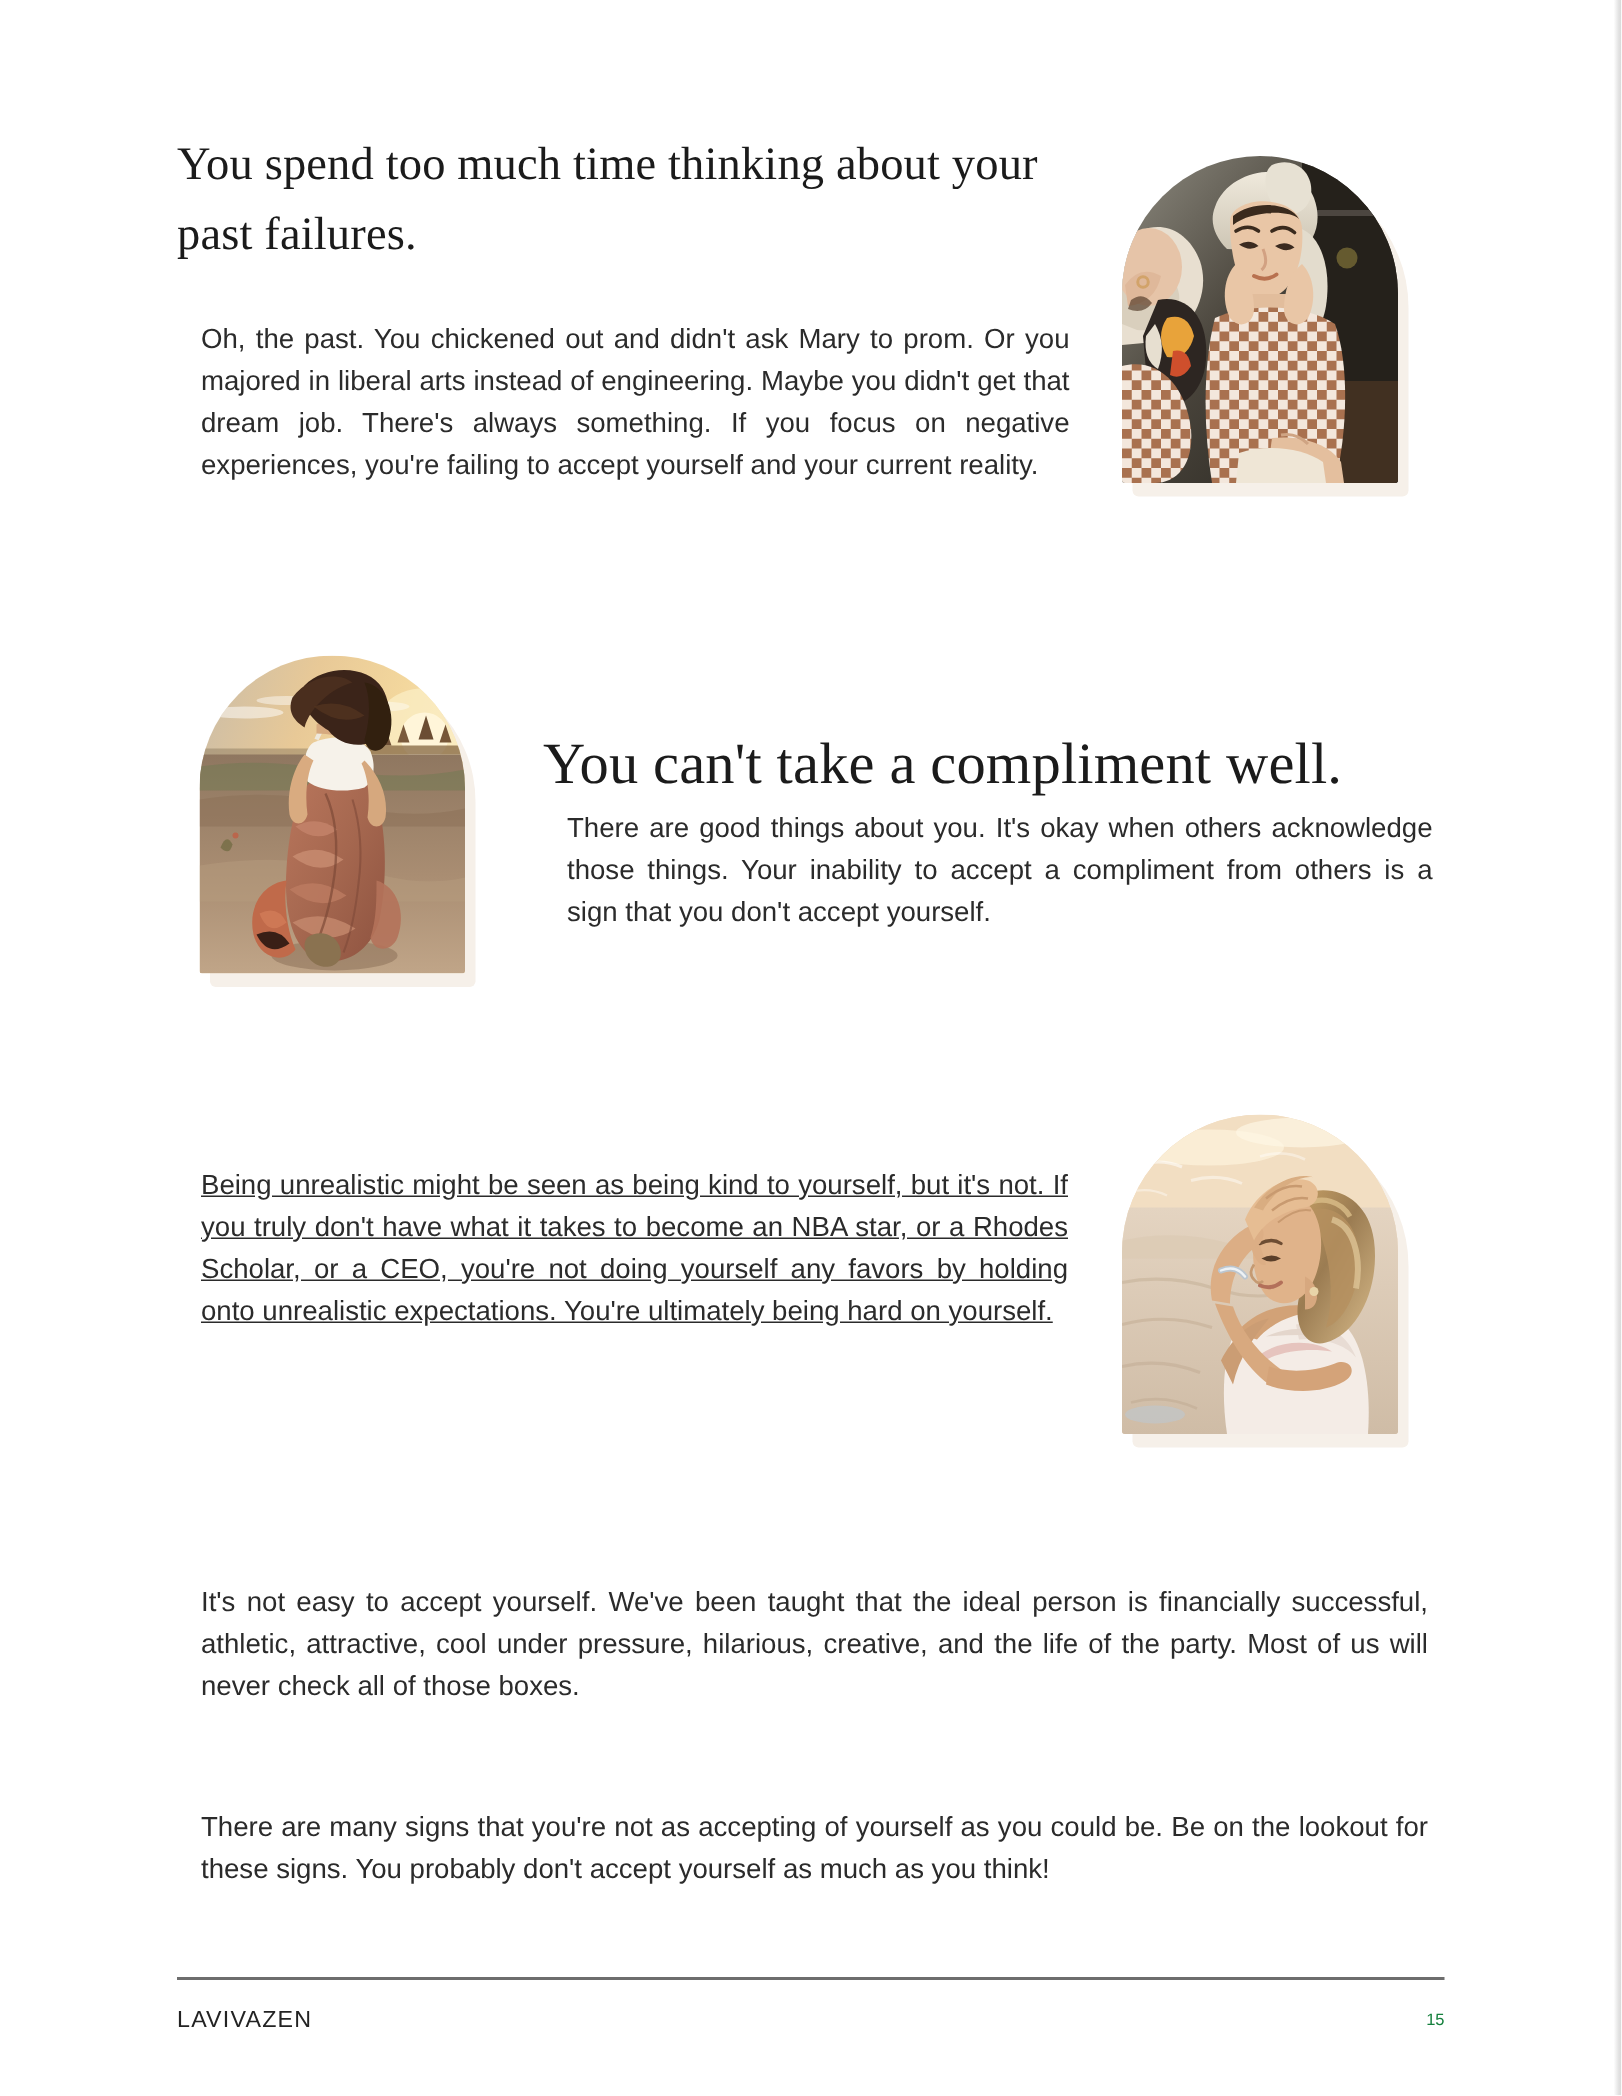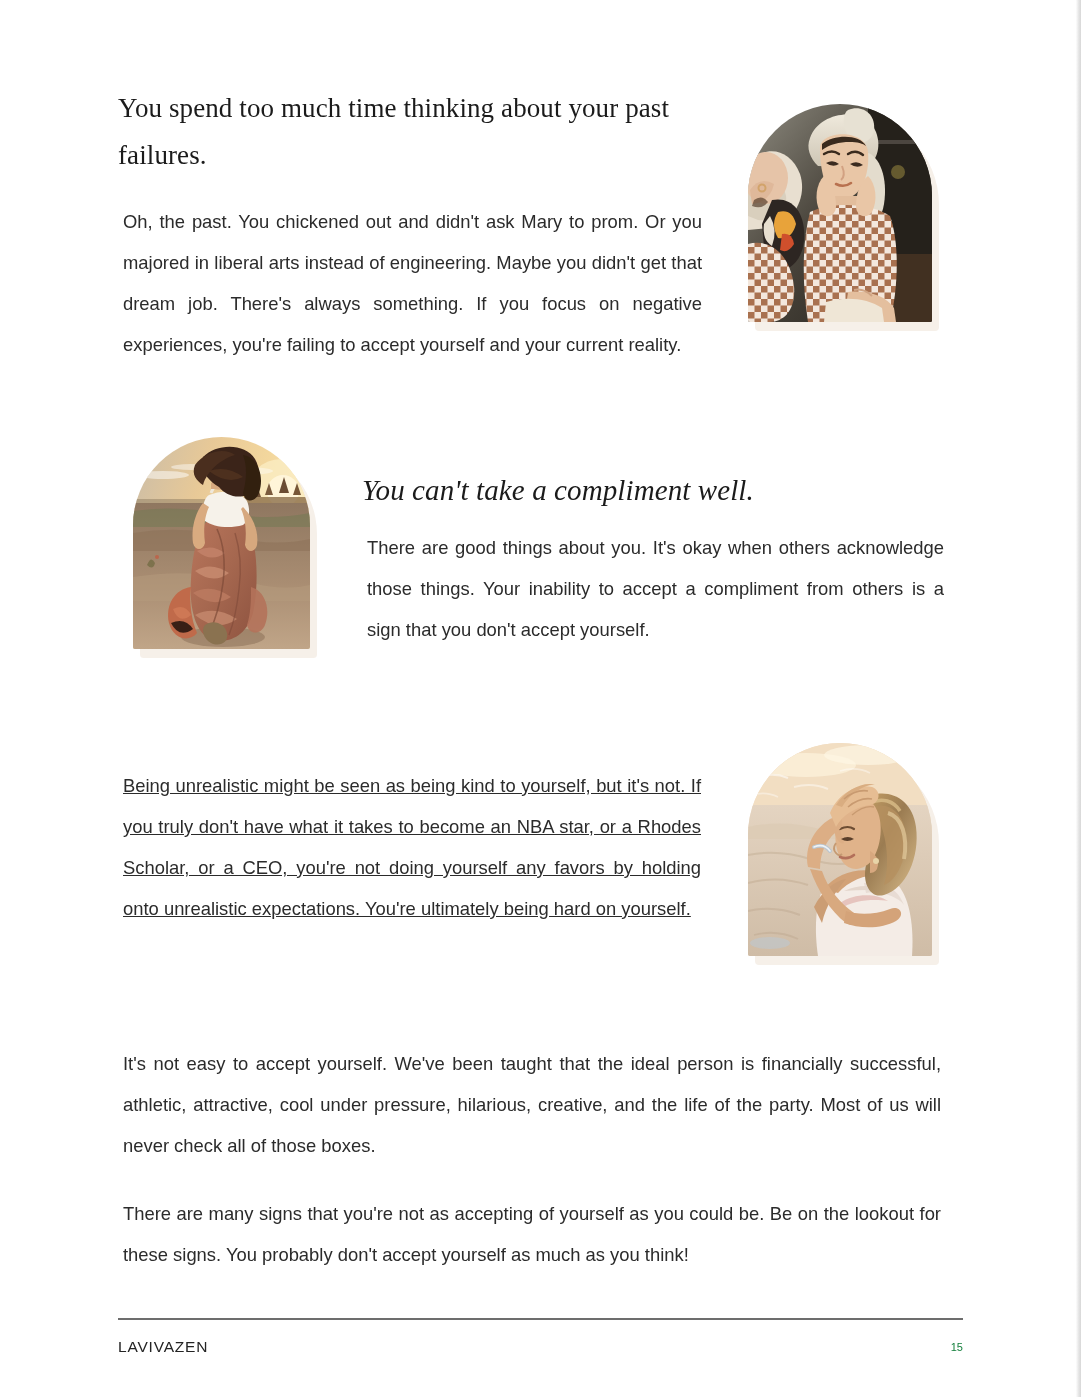--- a/index.html
+++ b/index.html
@@ -45,24 +45,24 @@
   .heading {
     font-family: "Liberation Serif", "DejaVu Serif", serif;
     font-weight: 400;
     color: #1b1b1b;
     letter-spacing: 0.1px;
     margin: 0;
   }
   .body-text {
     font-family: "Liberation Sans", sans-serif;
     font-size: 18.4px;
-    line-height: 41px;
+    line-height: 28px;
     color: #2b2b2b;
     text-align: justify;
-    margin: 5px;
+    margin: 16px;
     font-weight: 400;
   }
 
   
   .photo-wrap {
     position: absolute;
   }
   .photo-frame {
     position: absolute;
     left: 7px;
@@ -82,21 +82,21 @@
     overflow: hidden;
   }
   .photo svg { display: block; width: 100%; height: 100%; }
 
   
   .sec1-heading {
     position: absolute;
     left: 0;
     top: 85px;
     width: 600px;
-    font-size: 27px;
+    font-size: 31px;
     line-height: 47px;
   }
   .sec1-body {
     position: absolute;
     left: 0;
     top: 196px;
     width: 579px;
   }
   .sec1-photo {
     left: 630px;
@@ -108,25 +108,24 @@
   
   .sec2-photo {
     left: 15px;
     top: 437px;
     width: 177px;
     height: 212px;
   }
   .sec2-heading {
     position: absolute;
     left: 244px;
-    top: 470px;
+    top: 490px;
     width: 600px;
-    font-size: 29px;
+    font-size: 39px;
     line-height: 40px;
-    font-style: italic;
   }
   .sec2-body {
     position: absolute;
     left: 244px;
     top: 522px;
     width: 577px;
   }
 
   
   .sec3-heading {

